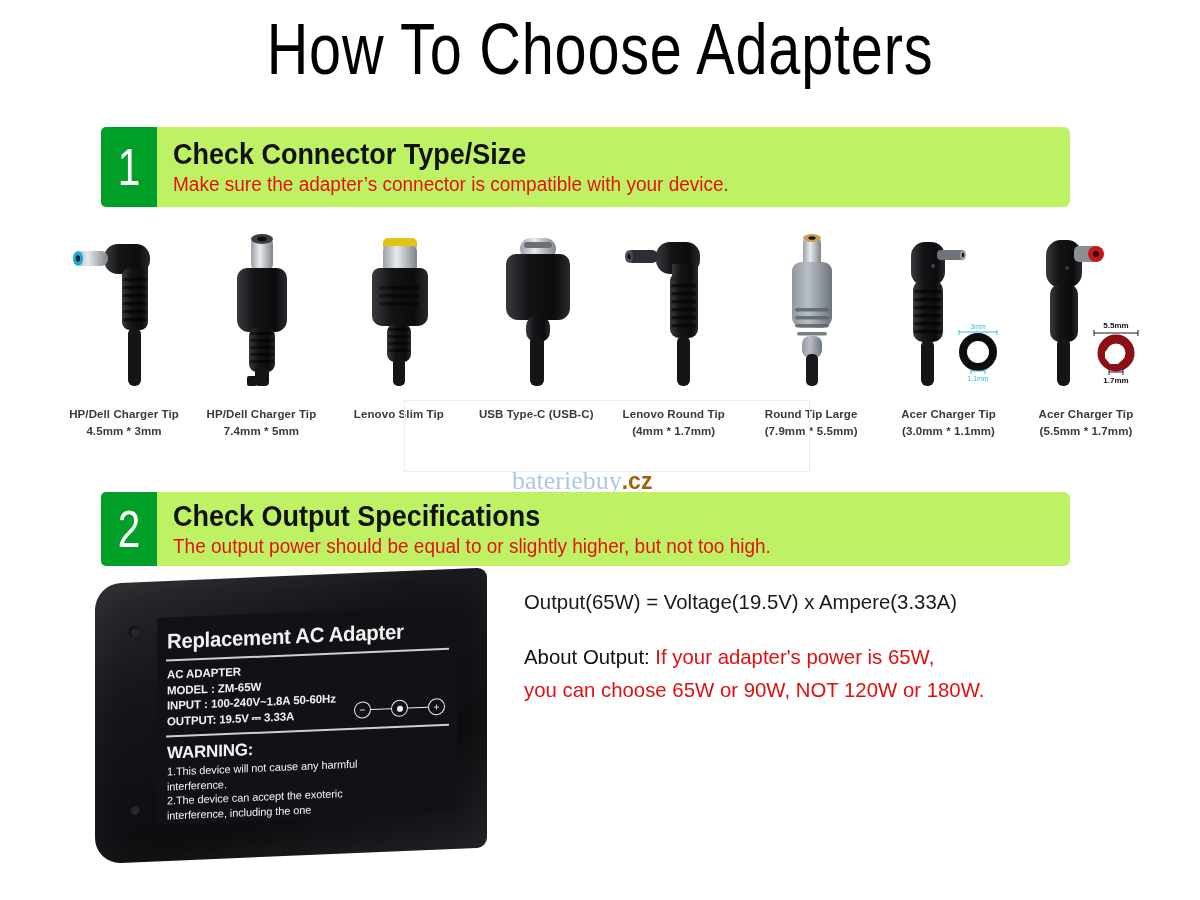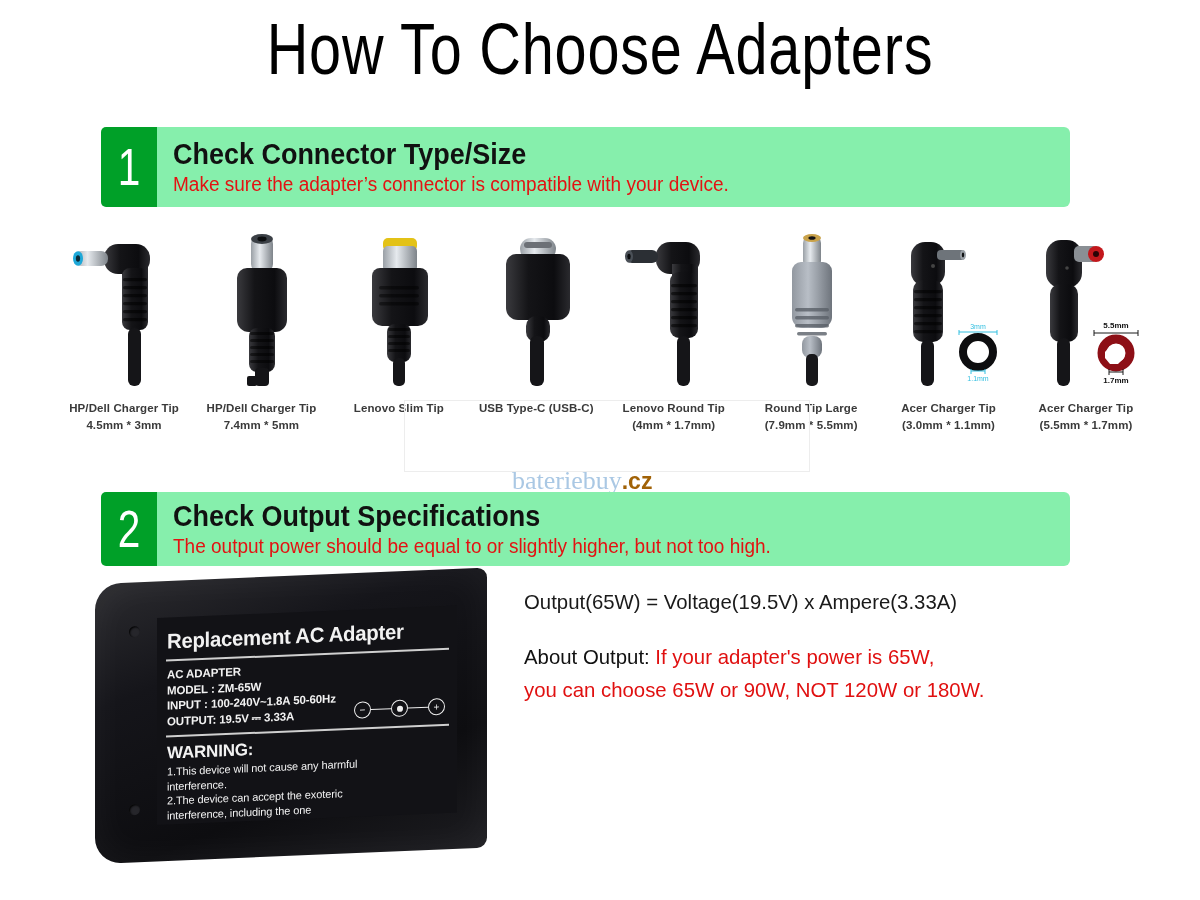--- a/index.html
+++ b/index.html
@@ -25,38 +25,38 @@
     width:56px;flex:0 0 56px;background:#00a028;color:#fff;
     display:flex;align-items:center;justify-content:center;
     font-size:52px;font-weight:400;line-height:1;
     transform:scaleX(.78);transform-origin:50% 50%;
   }
   .stepnumwrap{
     width:56px;flex:0 0 56px;background:#00a028;
     border-radius:5px 0 0 5px;display:flex;align-items:center;justify-content:center;
   }
   .steptextwrap{
-    flex:1 1 auto;background:#86efac;border-radius:0 6px 6px 0;
+    flex:1 1 auto;background:#bef264;border-radius:0 6px 6px 0;
     padding:5px 0 6px 16px;display:flex;flex-direction:column;justify-content:center;
   }
   .stephead{
     font-size:29px;font-weight:bold;color:#111;line-height:34px;
     transform:scaleX(.93);transform-origin:0 50%;white-space:nowrap;
   }
   .stepsub{
     font-size:20px;color:#e31212;line-height:26px;
     transform:scaleX(.95);transform-origin:0 50%;white-space:nowrap;
   }
 
   
   .connectors{position:absolute;left:60px;top:228px;width:1090px;height:210px;
     display:flex;justify-content:space-between;align-items:flex-start;}
   .conn{width:128px;display:flex;flex-direction:column;align-items:center;gap:12px;}
   .conn .art{height:160px;width:128px;position:relative;}
-  .conn .cap{text-align:center;font-size:11.5px;font-weight:bold;
+  .conn .cap{margin-top:6px;text-align:center;font-size:11.5px;font-weight:bold;
     color:#3a3a3a;line-height:17px;letter-spacing:.1px;}
 
   
   .wm-neo{
     position:absolute;left:408px;top:406px;font-size:52px;line-height:56px;
     font-weight:bold;color:transparent;-webkit-text-stroke:1.6px #e3e3e3;
     letter-spacing:1px;pointer-events:none;user-select:none;
   }
   .wm-box{position:absolute;left:404px;top:400px;width:404px;height:70px;
     border:1px solid #ededed;pointer-events:none;}

